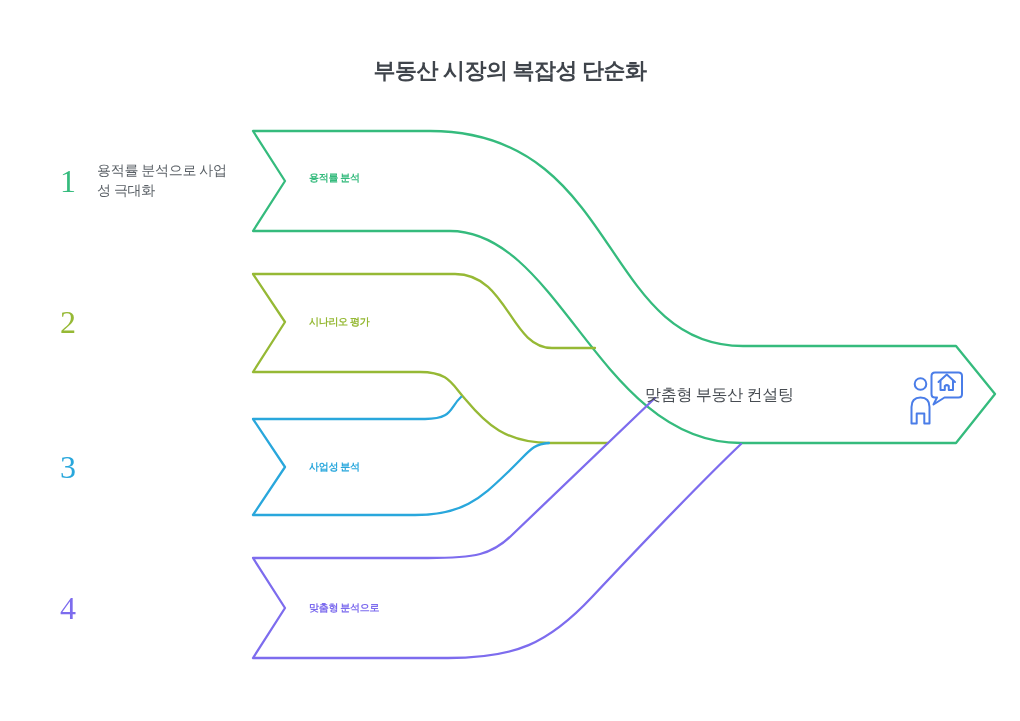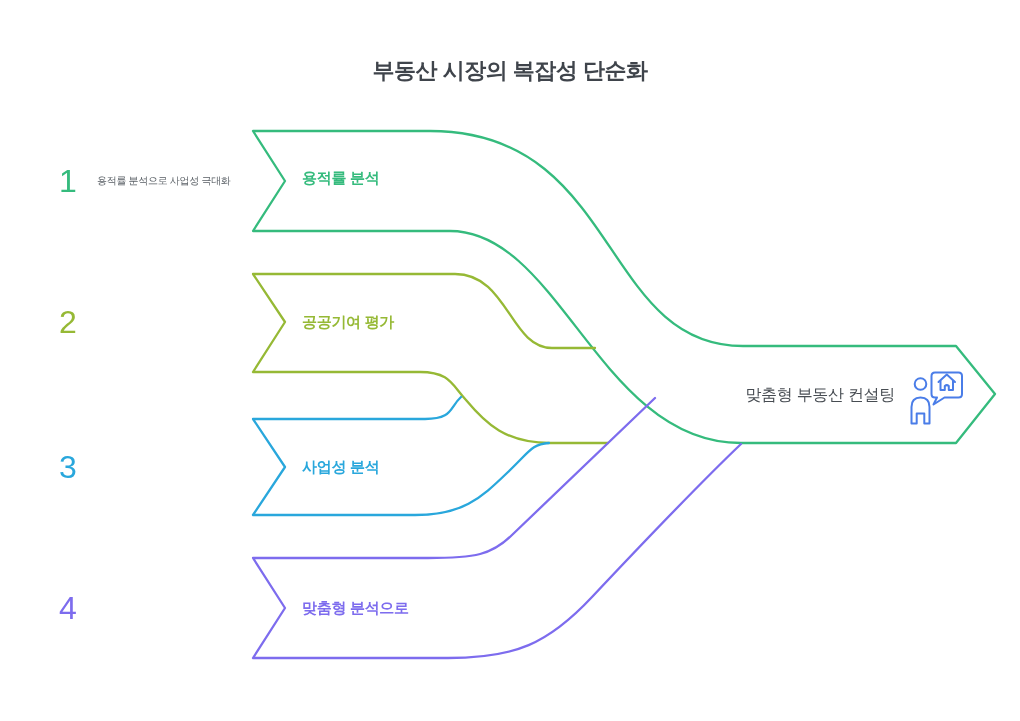--- a/index.html
+++ b/index.html
@@ -1,32 +1,32 @@
 <!DOCTYPE html>
 <html style="--green: #35bb7d; --olive: #96b935; --cyan: #29a7dc; --purple: #7d6cee; --icon_blue: #4a7de8; --title_text: #3f444b; --body_text: #5a6066; --result_text: #474c52;"><head>
 <meta charset="utf-8">
 <style>
   html,body{margin:0;padding:0;background:#ffffff;}
   .canvas{
     position:relative;width:1020px;height:721px;background:#ffffff;
-    font-family:Liberation Sans, sans-serif;overflow:hidden;
+    font-family:Liberation Serif, serif;overflow:hidden;
   }
   .diagram-title{
     position:absolute;top:56px;left:0;width:100%;text-align:center;
     font-size:22px;font-weight:700;color:var(--title_text);letter-spacing:-0.5px;
   }
   .flow-svg{position:absolute;left:0;top:0;}
   .flow-svg path, .flow-svg circle{fill:none;stroke-width:2.3;stroke-linejoin:round;stroke-linecap:round;}
   .step-row{position:absolute;left:56px;width:200px;display:flex;align-items:center;gap:17px;transform:translateY(-50%);}
   .step-number{font-size:32px;font-weight:500;width:24px;text-align:center;line-height:1;}
-  .step-desc{font-size:10px;line-height:20px;width:142px;color:var(--body_text);letter-spacing:-0.3px;}
-  .band-label{position:absolute;left:302px;transform:translateY(-50%);font-size:15px;font-weight:700;letter-spacing:-0.3px;text-align:center;}
+  .step-desc{font-size:14px;line-height:20px;width:142px;color:var(--body_text);letter-spacing:-0.3px;}
+  .band-label{position:absolute;left:309px;transform:translateY(-50%);font-size:10px;font-weight:700;letter-spacing:-0.3px;text-align:center;}
   .result-label{
     position:absolute;left:645px;top:395px;width:250px;transform:translateY(-50%);
-    text-align:right;font-size:16px;color:var(--result_text);letter-spacing:-0.3px;
+    font-size:16px;color:var(--result_text);letter-spacing:-0.3px;
   }
   .c-green{color:var(--green);}  .c-olive{color:var(--olive);}
   .c-cyan{color:var(--cyan);}    .c-purple{color:var(--purple);}
   .s-green{stroke:var(--green);} .s-olive{stroke:var(--olive);}
   .s-cyan{stroke:var(--cyan);}   .s-purple{stroke:var(--purple);}
   .s-blue{stroke:var(--icon_blue);stroke-width:2 !important;}
 </style>
 </head>
 <body>
 
@@ -61,19 +61,19 @@
     <div class="step-number c-olive">2</div>
   </div>
   <div class="step-row" style="top:467px">
     <div class="step-number c-cyan">3</div>
   </div>
   <div class="step-row" style="top:608px">
     <div class="step-number c-purple">4</div>
   </div>
 
   <div class="band-label c-green" style="top:178px">용적률 분석</div>
-  <div class="band-label c-olive" style="top:322px">공공기여 평가</div>
+  <div class="band-label c-olive" style="top:322px">시나리오 평가</div>
   <div class="band-label c-cyan" style="top:467px">사업성 분석</div>
   <div class="band-label c-purple" style="top:608px">맞춤형 분석으로</div>
 
   <div class="result-label">맞춤형 부동산 컨설팅</div>
 
 </div>
 
 </body></html>

